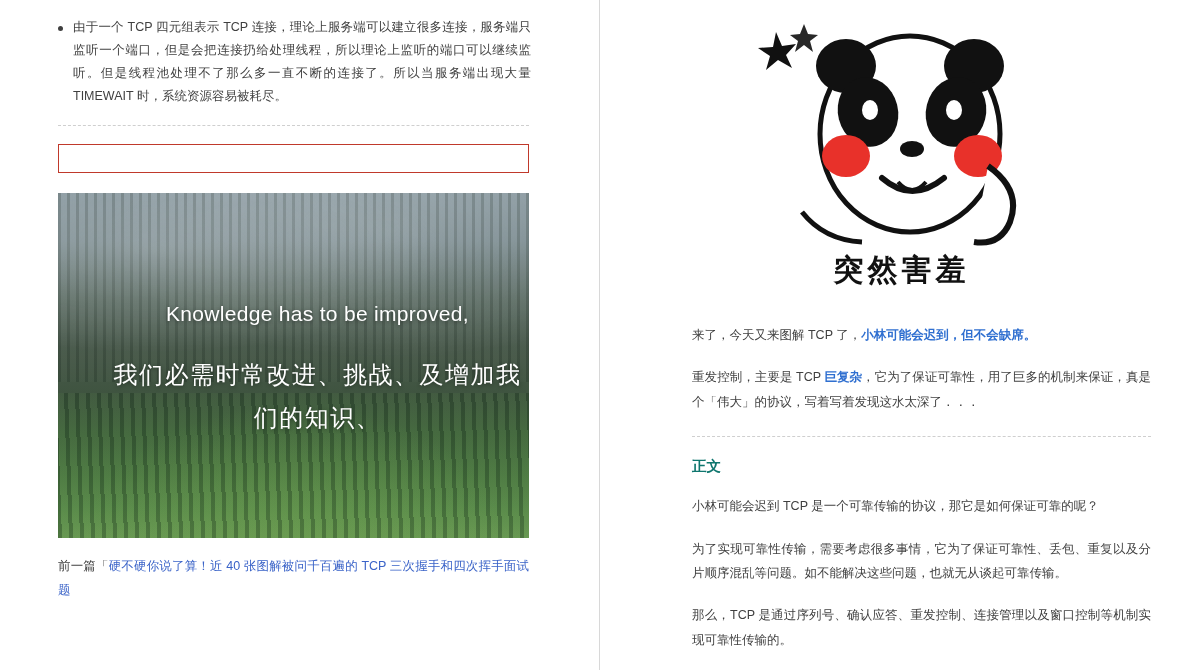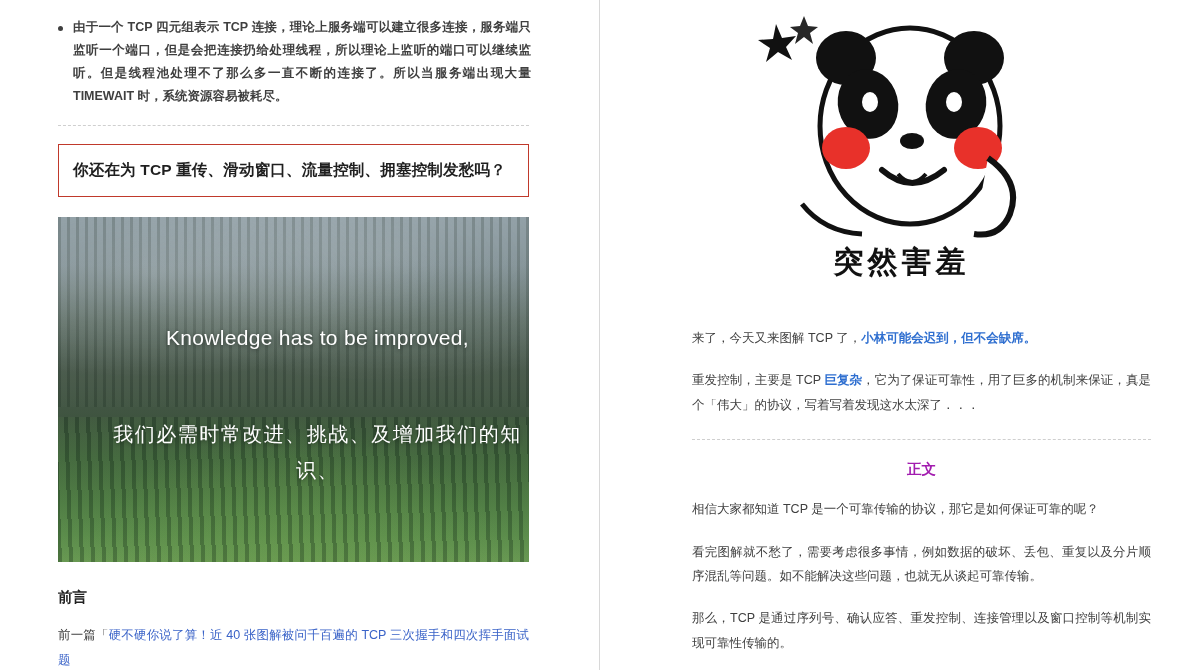--- a/index.html
+++ b/index.html
@@ -52,21 +52,20 @@
     flex: 0 0 auto;
     width: 5px;
     height: 5px;
     background: #3f3f3f;
     border-radius: 50%;
     margin-top: 10px;
   }
   .bullet-text {
     flex: 1 1 auto;
     text-align: justify;
-    font-weight: bold;
   }
 
   .dashed-rule {
     border: 0;
     border-top: 1px dashed #cfcfcf;
     margin: 16px 70px 0 58px;
   }
 
   .headline-box {
     margin: 18px 70px 0 58px;
@@ -129,22 +128,22 @@
     text-align: center;
     text-shadow: 0 1px 4px rgba(0,0,0,0.45);
   }
   .hero-text-en {
     margin-top: 104px;
     font-size: 21px;
     line-height: 1.65;
     letter-spacing: 0.3px;
   }
   .hero-text-zh {
-    margin-top: 60px;
-    font-size: 20px;
+    margin-top: 22px;
+    font-size: 24px;
     line-height: 1.8;
     letter-spacing: 1.5px;
   }
 
   .section-title {
     margin: 26px 70px 0 58px;
     font-size: 14.5px;
     font-weight: bold;
     color: #222222;
   }
@@ -159,21 +158,21 @@
     color: #3a63c8;
   }
   .link-blue-bold {
     color: #2f6fd0;
     font-weight: bold;
   }
 
   
   .panda-wrap {
     margin: 0 auto;
-    padding-top: 8px;
+    padding-top: 16px;
     width: 330px;
     height: 268px;
     position: relative;
   }
   .panda-svg {
     display: block;
     margin: 0 auto;
   }
   .panda-caption {
     text-align: center;
@@ -184,62 +183,59 @@
     margin-top: -6px;
     font-family: "Liberation Serif", serif;
   }
   .rp {
     margin: 18px 52px 0 92px;
     font-size: 12.5px;
     line-height: 1.95;
     color: #3f3f3f;
     text-align: justify;
   }
-  .rp-first { margin-top: 50px; }
+  .rp-first { margin-top: 39px; }
   .r-rule {
     border: 0;
     border-top: 1px dashed #cfcfcf;
     margin: 22px 52px 0 92px;
   }
   .r-section-title {
     margin: 20px 52px 0 92px;
     font-size: 14.5px;
     font-weight: bold;
-    color: #a21caf;
-    text-align: center;
+    color: #0f766e;
   }
 </style>
 </head>
 <body>
 
 <div class="page">
 
   <div class="column col-left">
 
     <div class="bullet-block">
       <span class="bullet-dot"></span>
       <span class="bullet-text">由于一个 TCP 四元组表示 TCP 连接，理论上服务端可以建立很多连接，服务端只监听一个端口，但是会把连接扔给处理线程，所以理论上监听的端口可以继续监听。但是线程池处理不了那么多一直不断的连接了。所以当服务端出现大量 TIMEWAIT 时，系统资源容易被耗尽。</span>
     </div>
 
     <hr class="dashed-rule">
 
     <div class="headline-box">
-      <div class="line">你还在为 TCP 重传、滑动窗口、流量控制、拥塞控制发愁吗？</div>
     </div>
 
     <div class="hero">
       <div class="hero-text-en">
         <div>Knowledge has to be improved,</div>
       </div>
       <div class="hero-text-zh">
         <div>我们必需时常改进、挑战、及增加我们的知识、</div>
       </div>
     </div>
 
-    <div class="section-title">前言</div>
 
     <div class="para">
       <span>前一篇「</span><span class="link">硬不硬你说了算！近 40 张图解被问千百遍的 TCP 三次握手和四次挥手面试题</span>
     </div>
 
   </div>
 
   <div class="col-divider"></div>
 
   <div class="column col-right">
@@ -281,18 +277,18 @@
 
     <div class="rp">
       <span>重发控制，主要是 TCP </span><span class="link-blue-bold">巨复杂</span><span>，它为了保证可靠性，用了巨多的机制来保证，真是个「伟大」的协议，写着写着发现这水太深了．．．</span>
     </div>
 
 
     <hr class="r-rule">
 
     <div class="r-section-title">正文</div>
 
-    <div class="rp">相信大家都知道 TCP 是一个可靠传输的协议，那它是如何保证可靠的呢？</div>
-    <div class="rp">看完图解就不愁了，需要考虑很多事情，例如数据的破坏、丢包、重复以及分片顺序混乱等问题。如不能解决这些问题，也就无从谈起可靠传输。</div>
+    <div class="rp">小林可能会迟到 TCP 是一个可靠传输的协议，那它是如何保证可靠的呢？</div>
+    <div class="rp">为了实现可靠性传输，需要考虑很多事情，它为了保证可靠性、丢包、重复以及分片顺序混乱等问题。如不能解决这些问题，也就无从谈起可靠传输。</div>
     <div class="rp">那么，TCP 是通过序列号、确认应答、重发控制、连接管理以及窗口控制等机制实现可靠性传输的。</div>
 
   </div>
 </div>
 
 </body></html>

